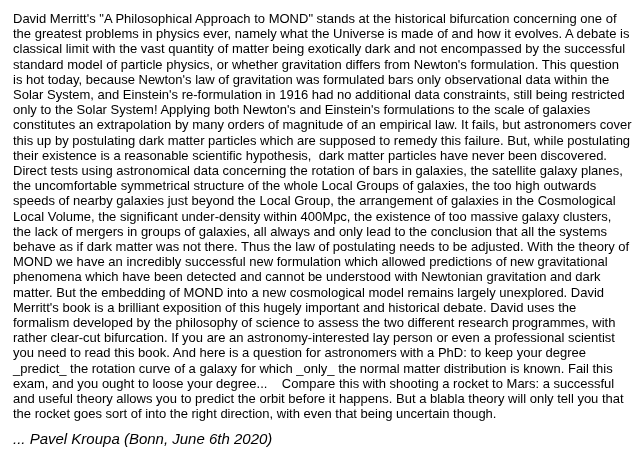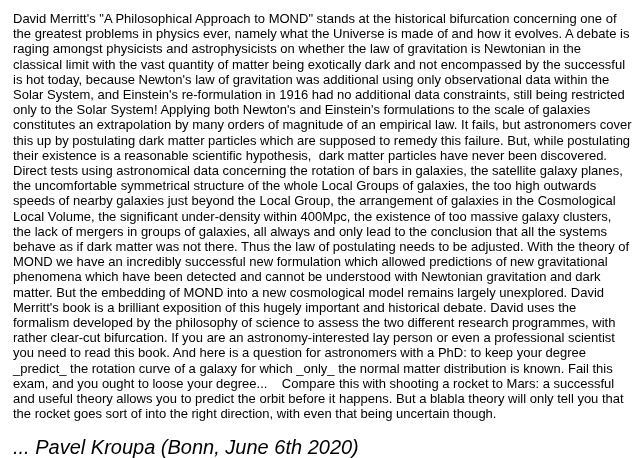--- a/index.html
+++ b/index.html
@@ -20,34 +20,34 @@
     color: #000000;
     -webkit-font-smoothing: antialiased;
   }
   .text-line {
     white-space: pre;
     letter-spacing: 0px;
   }
   .signature-line {
     white-space: pre;
     font-style: italic;
-    font-size: 20px;
+    font-size: 15px;
     line-height: 19px;
-    margin-top: 17px;
+    margin-top: 8px;
   }
 </style>
 </head>
 <body>
 
 <div class="review-container">
   <div class="text-line">David Merritt's "A Philosophical Approach to MOND" stands at the historical bifurcation concerning one of</div>
   <div class="text-line">the greatest problems in physics ever, namely what the Universe is made of and how it evolves. A debate is</div>
-  <div class="text-line">raging amongst physicists and astrophysicists on whether the law of gravitation is Newtonian in the</div>
   <div class="text-line">classical limit with the vast quantity of matter being exotically dark and not encompassed by the successful</div>
-  <div class="text-line">is hot today, because Newton's law of gravitation was additional using only observational data within the</div>
+  <div class="text-line">standard model of particle physics, or whether gravitation differs from Newton's formulation. This question</div>
+  <div class="text-line">is hot today, because Newton's law of gravitation was formulated bars only observational data within the</div>
   <div class="text-line">Solar System, and Einstein's re-formulation in 1916 had no additional data constraints, still being restricted</div>
   <div class="text-line">only to the Solar System! Applying both Newton's and Einstein's formulations to the scale of galaxies</div>
   <div class="text-line">constitutes an extrapolation by many orders of magnitude of an empirical law. It fails, but astronomers cover</div>
   <div class="text-line">this up by postulating dark matter particles which are supposed to remedy this failure. But, while postulating</div>
   <div class="text-line">their existence is a reasonable scientific hypothesis,  dark matter particles have never been discovered.</div>
   <div class="text-line">Direct tests using astronomical data concerning the rotation of bars in galaxies, the satellite galaxy planes,</div>
   <div class="text-line">the uncomfortable symmetrical structure of the whole Local Groups of galaxies, the too high outwards</div>
   <div class="text-line">speeds of nearby galaxies just beyond the Local Group, the arrangement of galaxies in the Cosmological</div>
   <div class="text-line">Local Volume, the significant under-density within 400Mpc, the existence of too massive galaxy clusters,</div>
   <div class="text-line">the lack of mergers in groups of galaxies, all always and only lead to the conclusion that all the systems</div>

